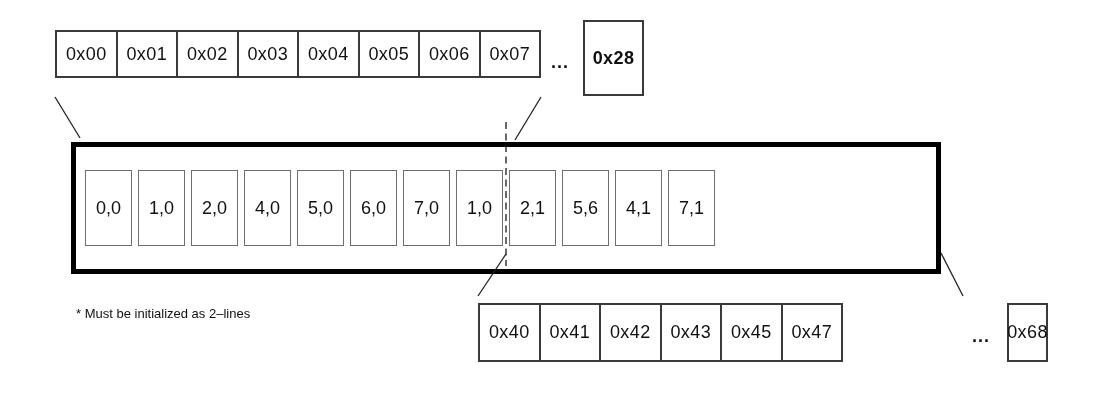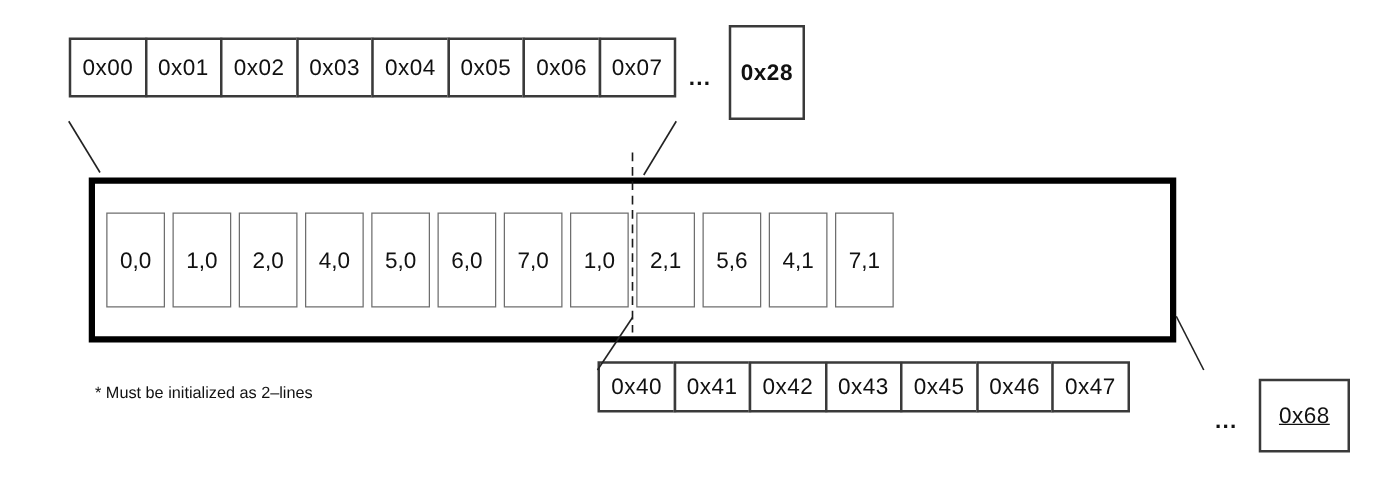--- a/index.html
+++ b/index.html
@@ -23,30 +23,30 @@
   .byte-row .bcell {
     width: 62.5px;
     border: 2px solid var(--row_border, #3a3a3a);
     margin-left: -2px;
     display: flex; align-items: center; justify-content: center;
     font-size: 18px; letter-spacing: 0.4px;
     background: #fff;
   }
   .byte-row .bcell:first-child { margin-left: 0; }
   .row-top { left: 55px; top: 30px; height: 48px; }
-  .row-bottom { left: 478px; top: 289px; height: 41px; }
+  .row-bottom { left: 478px; top: 303px; height: 59px; }
   .single-box {
     position: absolute;
     border: 2px solid var(--row_border, #3a3a3a);
     display: flex; align-items: center; justify-content: center;
     font-size: 18px; letter-spacing: 0.4px;
     background: #fff;
   }
   .box-28 { left: 583px; top: 20px; width: 61px; height: 76px; font-weight: bold; }
-  .box-68 { left: 1007px; top: 303px; width: 73px; height: 59px; text-decoration: underline; }
+  .box-68 { left: 1007px; top: 303px; width: 41px; height: 59px; }
   .ellipsis {
     position: absolute;
     font-size: 18px; font-weight: bold; letter-spacing: 1px;
     color: var(--text, #111111);
   }
   .ell-top { left: 551px; top: 52px; }
   .ell-bottom { left: 972px; top: 326px; }
   
   .main-box {
     position: absolute;
@@ -108,21 +108,20 @@
   </div>
 
   <div class="footnote">* Must be initialized as 2–lines</div>
 
   <div class="byte-row row-bottom">
     <div class="bcell">0x40</div>
     <div class="bcell">0x41</div>
     <div class="bcell">0x42</div>
     <div class="bcell">0x43</div>
     <div class="bcell">0x45</div>
-    <div class="bcell">0x46</div>
     <div class="bcell">0x47</div>
   </div>
   <div class="ellipsis ell-bottom">...</div>
   <div class="single-box box-68">0x68</div>
 
   <svg class="overlay" viewBox="0 0 1113 400" xmlns="http://www.w3.org/2000/svg">
     <line x1="55" y1="97" x2="80" y2="138" stroke="#222222" stroke-width="1.3"></line>
     <line x1="541" y1="97" x2="515" y2="140" stroke="#222222" stroke-width="1.3"></line>
     <line x1="506" y1="122" x2="506" y2="266" stroke="#1a1a1a" stroke-width="1.3" stroke-dasharray="7,4.5"></line>
     <line x1="506" y1="254" x2="478" y2="296" stroke="#222222" stroke-width="1.3"></line>

